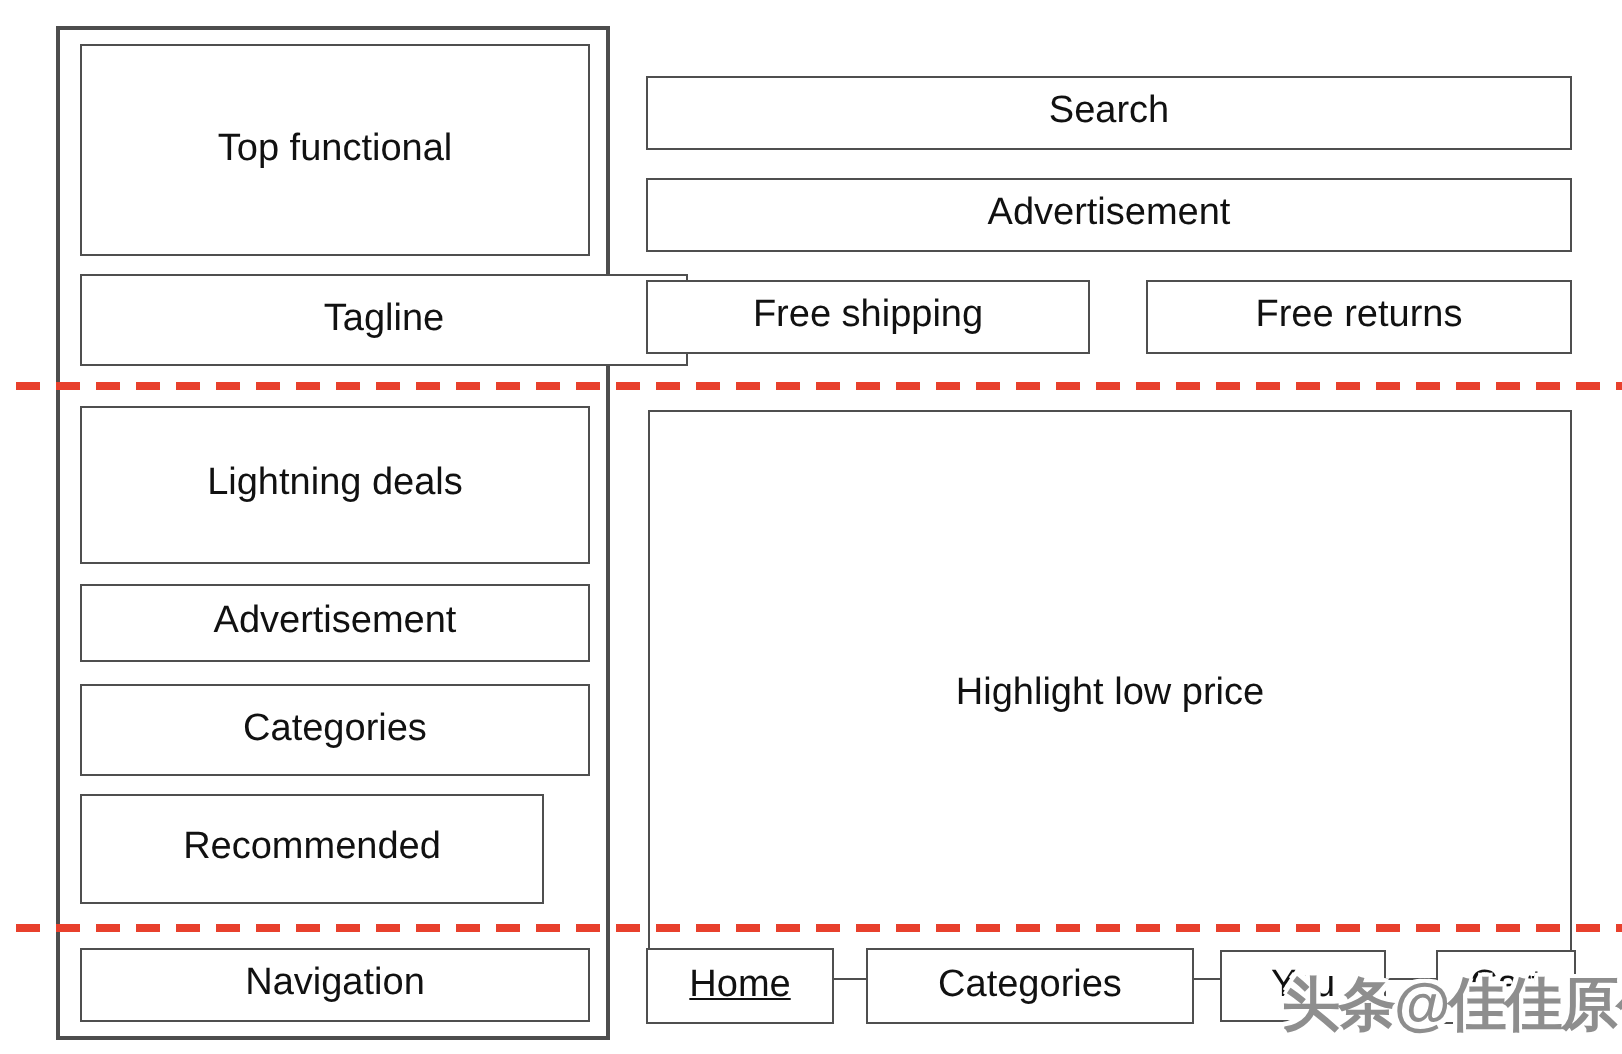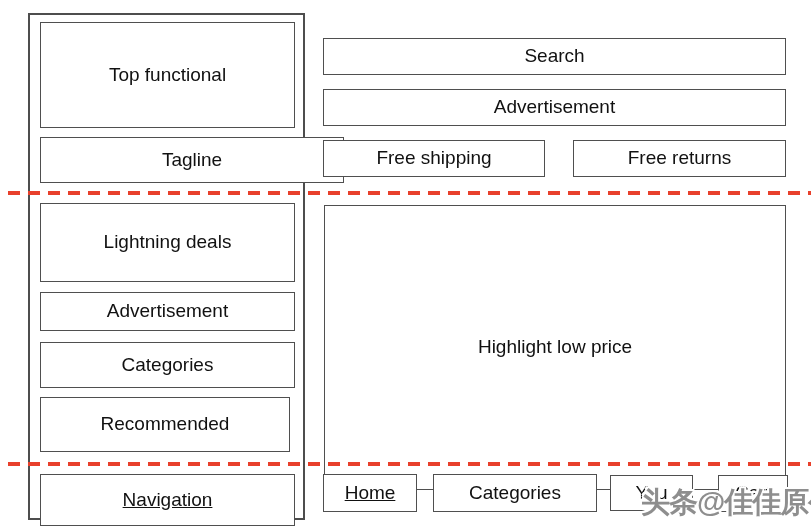--- a/index.html
+++ b/index.html
@@ -87,25 +87,25 @@
   </div>
 
   <div class="box" style="left:40px;top:292px;width:255px;height:39px;">
     <span>Advertisement</span>
   </div>
 
   <div class="box" style="left:40px;top:342px;width:255px;height:46px;">
     <span>Categories</span>
   </div>
 
-  <div class="box" style="left:40px;top:397px;width:250px;height:55px;">
+  <div class="box" style="left:40px;top:397px;width:232px;height:55px;">
     <span>Recommended</span>
   </div>
 
-  <div class="box" style="left:40px;top:474px;width:255px;height:52px;text-decoration:underline;">
+  <div class="box" style="left:40px;top:474px;width:255px;height:37px;">
     <span>Navigation</span>
   </div>
 
   <div class="box" style="left:323px;top:38px;width:463px;height:37px;">
     <span>Search</span>
   </div>
 
   <div class="box" style="left:323px;top:89px;width:463px;height:37px;">
     <span>Advertisement</span>
   </div>

